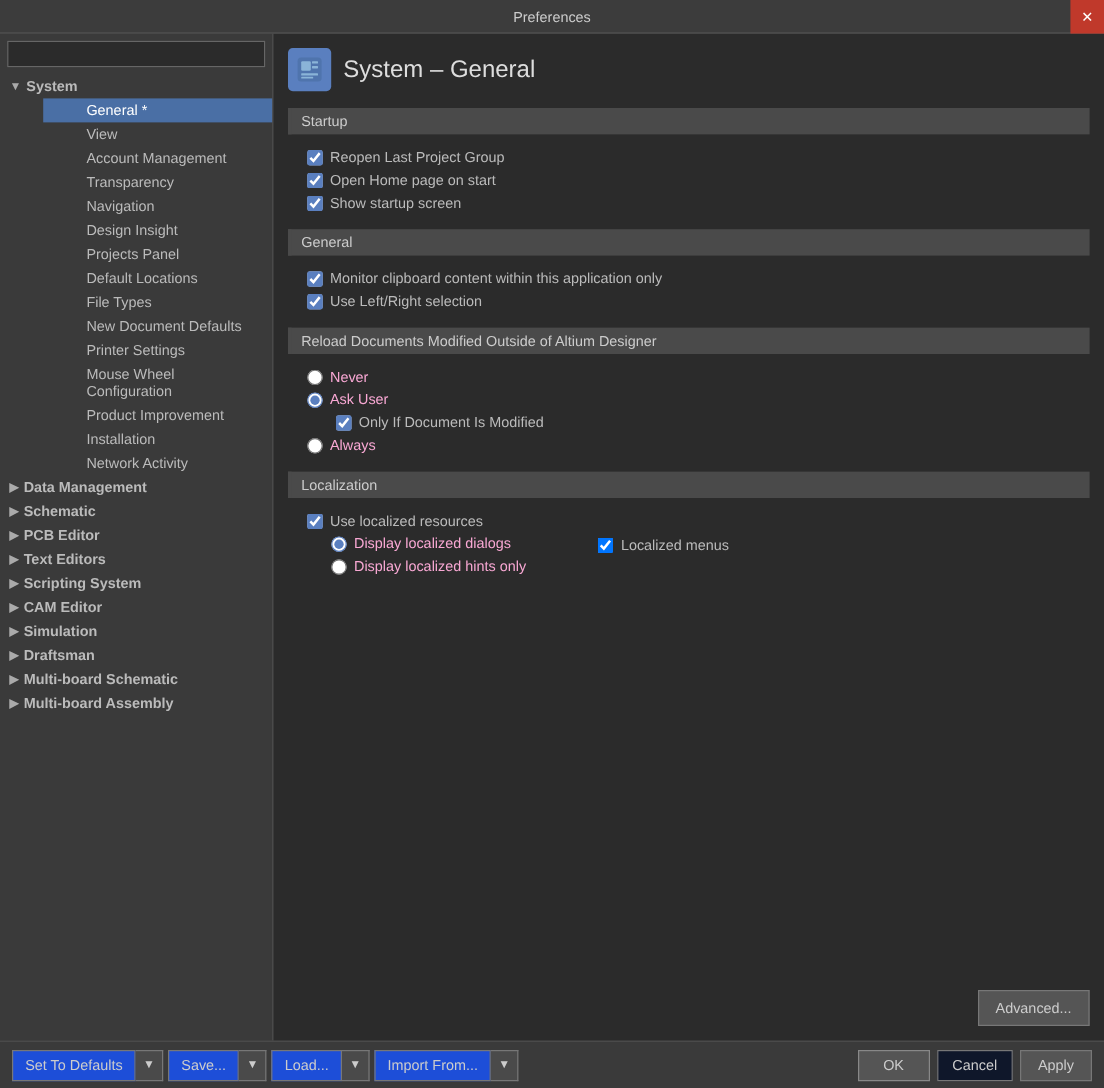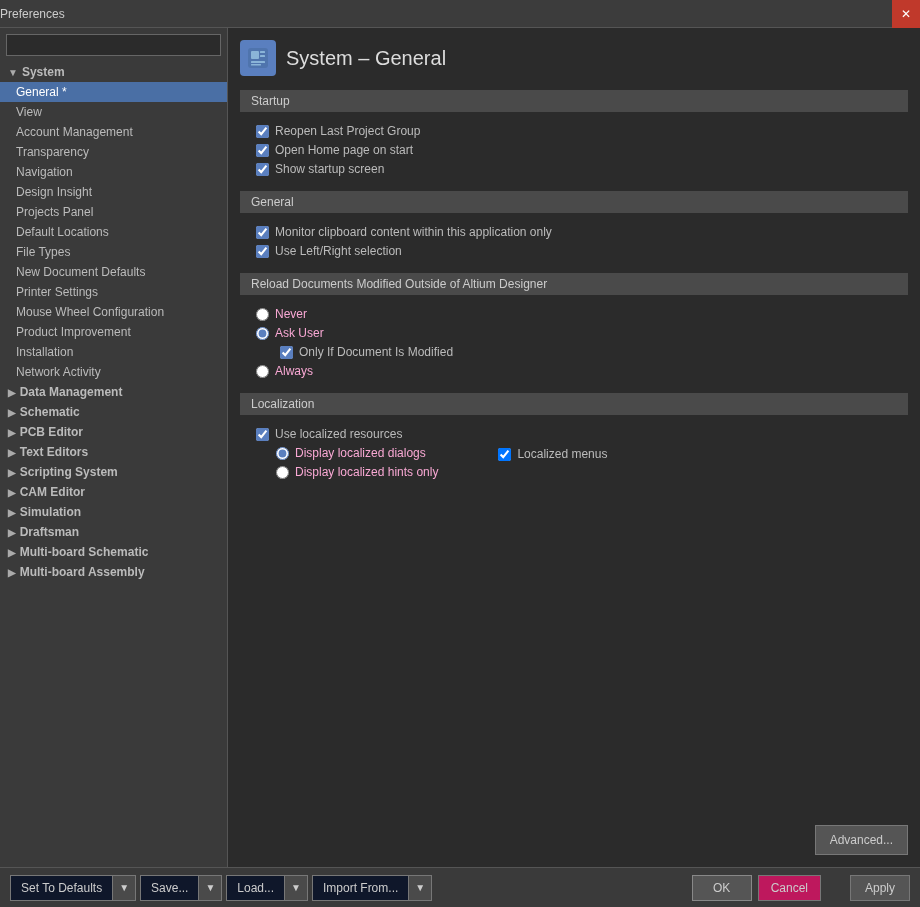--- a/index.html
+++ b/index.html
@@ -12,20 +12,21 @@
       height: 907px;
       overflow: hidden;
     }
 
     
     .title-bar {
       background: #3c3c3c;
       height: 28px;
       display: flex;
       align-items: center;
+      justify-content: center;
       position: relative;
       border-bottom: 1px solid #555;
     }
     .title-bar-text {
       color: #ccc;
       font-size: 12px;
     }
     .title-bar-close {
       position: absolute;
       right: 0;
@@ -74,21 +75,22 @@
       align-items: center;
       color: #bbb;
       user-select: none;
     }
     .tree-item.selected { background: #4a6fa5; color: #fff; }
     .tree-item.parent {
       font-weight: bold;
       padding-left: 8px;
     }
     .tree-item.child {
-      padding-left: 16px;
+      padding-left: 36px;
+      margin-left: 36px;
     }
     .expand-arrow {
       margin-right: 4px;
       font-size: 10px;
       color: #aaa;
     }
 
     
     .content-area {
       flex: 1;
@@ -178,21 +180,21 @@
       height: 40px;
       background: #3a3a3a;
       border-top: 1px solid #555;
       display: flex;
       align-items: center;
       padding: 0 10px;
       gap: 4px;
     }
 
     .btn {
-      background: #be185d;
+      background: #0f172a;
       border: 1px solid #777;
       color: #ccc;
       padding: 4px 12px;
       cursor: pointer;
       font-size: 12px;
       height: 26px;
       display: flex;
       align-items: center;
     }
     .btn.primary {
@@ -201,21 +203,21 @@
     }
     .btn.apply-btn {
       background: #555;
     }
 
     .btn-group {
       display: flex;
       height: 26px;
     }
     .btn-group .btn-main {
-      background: #0f172a;
+      background: #1d4ed8;
       border: 1px solid #777;
       color: #ccc;
       padding: 0 10px;
       cursor: pointer;
       font-size: 12px;
       height: 26px;
       display: flex;
       align-items: center;
     }
     .btn-group .btn-arrow {
@@ -479,15 +481,15 @@
     <button class="btn-arrow">▼</button>
   </div>
   <div class="btn-group">
     <button class="btn-main">Import From...</button>
     <button class="btn-arrow">▼</button>
   </div>
 
   <div class="right-btns">
     <button class="btn primary" style="min-width: 60px; justify-content: center;">OK</button>
     <button class="btn" style="min-width: 60px; justify-content: center;">Cancel</button>
-    <button class="btn apply-btn" style="min-width: 60px; justify-content: center; margin-left: 23px;">Apply</button>
+    <button class="btn apply-btn" style="min-width: 60px; justify-content: center;">Apply</button>
   </div>
 </div>
 
 </body></html>

